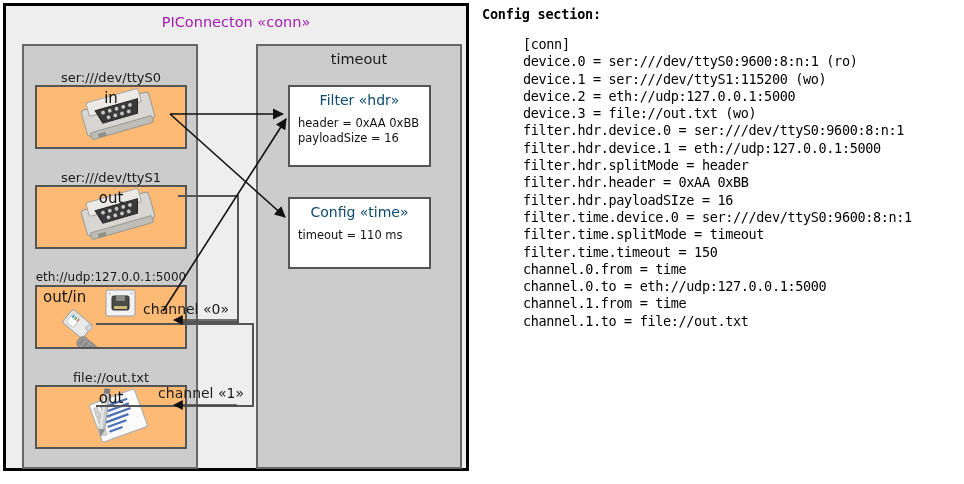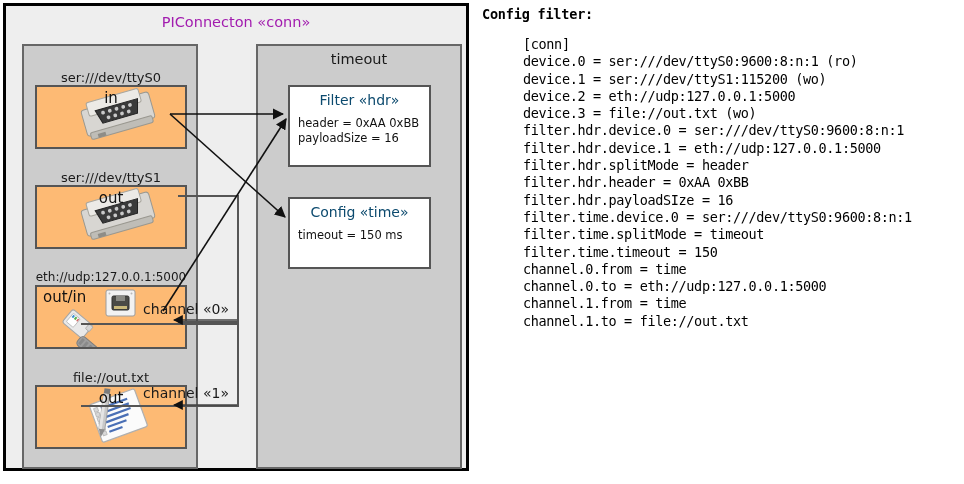--- a/index.html
+++ b/index.html
@@ -143,21 +143,21 @@
     right: 8px; bottom: 4px;
     font-size: 14px;
     color: #1a1a1a;
     white-space: nowrap;
   }
   #channel-0 {
     left: 172px; top: 189px;
     width: 61px; height: 128px;
   }
   #channel-1 {
-    left: 75px; top: 317px;
+    left: 90px; top: 317px;
     width: 158px; height: 84px;
   }
 
   
   #connectors {
     position: absolute;
     left: 0; top: 0;
     width: 466px; height: 468px;
     pointer-events: none;
   }
@@ -319,21 +319,21 @@
     <div class="panel-title">timeout</div>
 
     <div class="filter-box" id="filter-hdr">
       <div class="filter-title">Filter «hdr»</div>
       <div class="filter-props" style="white-space: pre-line;">header = 0xAA 0xBB
 payloadSize = 16</div>
     </div>
 
     <div class="filter-box" id="filter-time">
       <div class="filter-title">Config «time»</div>
-      <div class="filter-props" style="white-space: pre-line;">timeout = 150 ms</div>
+      <div class="filter-props" style="white-space: pre-line;">timeout = 110 ms</div>
     </div>
   </div>
 
   <div class="channel-box" id="channel-0">
     <span class="channel-label">channel «0»</span>
   </div>
   <div class="channel-box" id="channel-1">
     <span class="channel-label">channel «1»</span>
   </div>
 
@@ -350,15 +350,15 @@
 
     <line x1="157" y1="305" x2="280" y2="113" stroke="#111111" stroke-width="1.6" marker-end="url(#arrowhead)"></line>
 
     <line x1="231" y1="314" x2="168" y2="314" stroke="#444444" stroke-width="1.4" marker-end="url(#arrowhead)"></line>
 
     <line x1="231" y1="399" x2="168" y2="399" stroke="#444444" stroke-width="1.4" marker-end="url(#arrowhead)"></line>
   </svg>
 </div>
 
 <div id="config-section">
-  <div id="config-heading">Config filter:</div>
+  <div id="config-heading">Config section:</div>
   <div id="config-lines"><div>[conn]</div><div>device.0 = ser:///dev/ttyS0:9600:8:n:1 (ro)</div><div>device.1 = ser:///dev/ttyS1:115200 (wo)</div><div>device.2 = eth://udp:127.0.0.1:5000</div><div>device.3 = file://out.txt (wo)</div><div>filter.hdr.device.0 = ser:///dev/ttyS0:9600:8:n:1</div><div>filter.hdr.device.1 = eth://udp:127.0.0.1:5000</div><div>filter.hdr.splitMode = header</div><div>filter.hdr.header = 0xAA 0xBB</div><div>filter.hdr.payloadSIze = 16</div><div>filter.time.device.0 = ser:///dev/ttyS0:9600:8:n:1</div><div>filter.time.splitMode = timeout</div><div>filter.time.timeout = 150</div><div>channel.0.from = time</div><div>channel.0.to = eth://udp:127.0.0.1:5000</div><div>channel.1.from = time</div><div>channel.1.to = file://out.txt</div></div>
 </div>
 
 </body></html>

